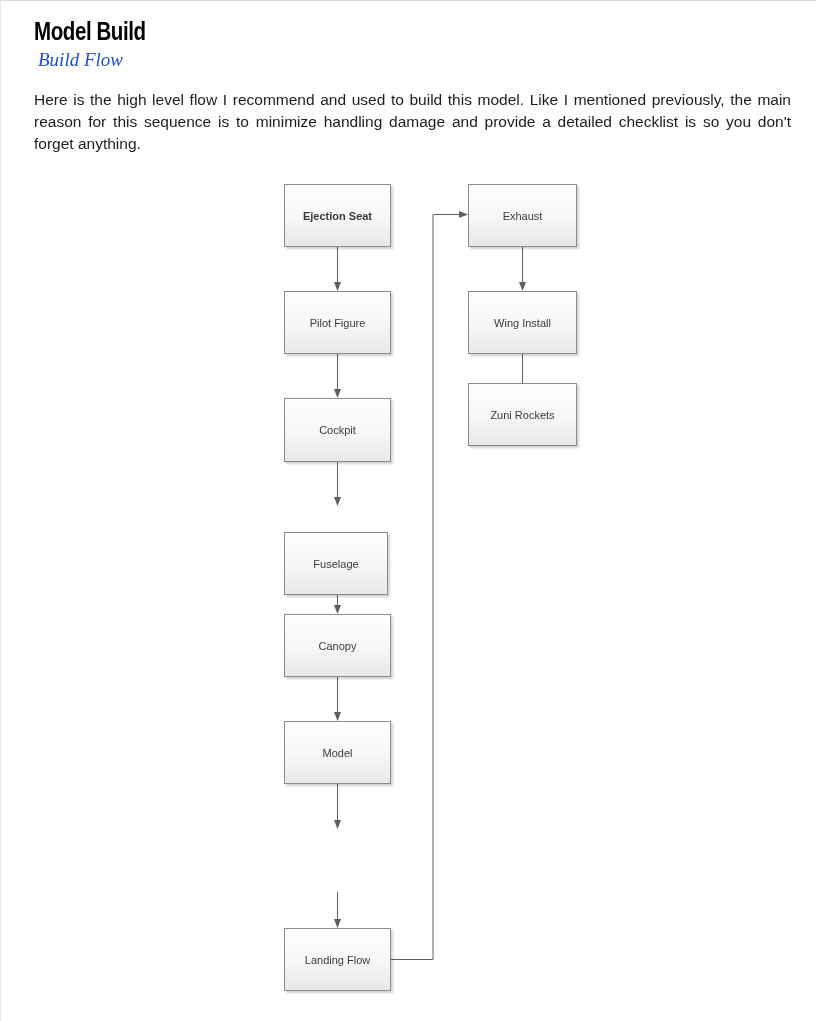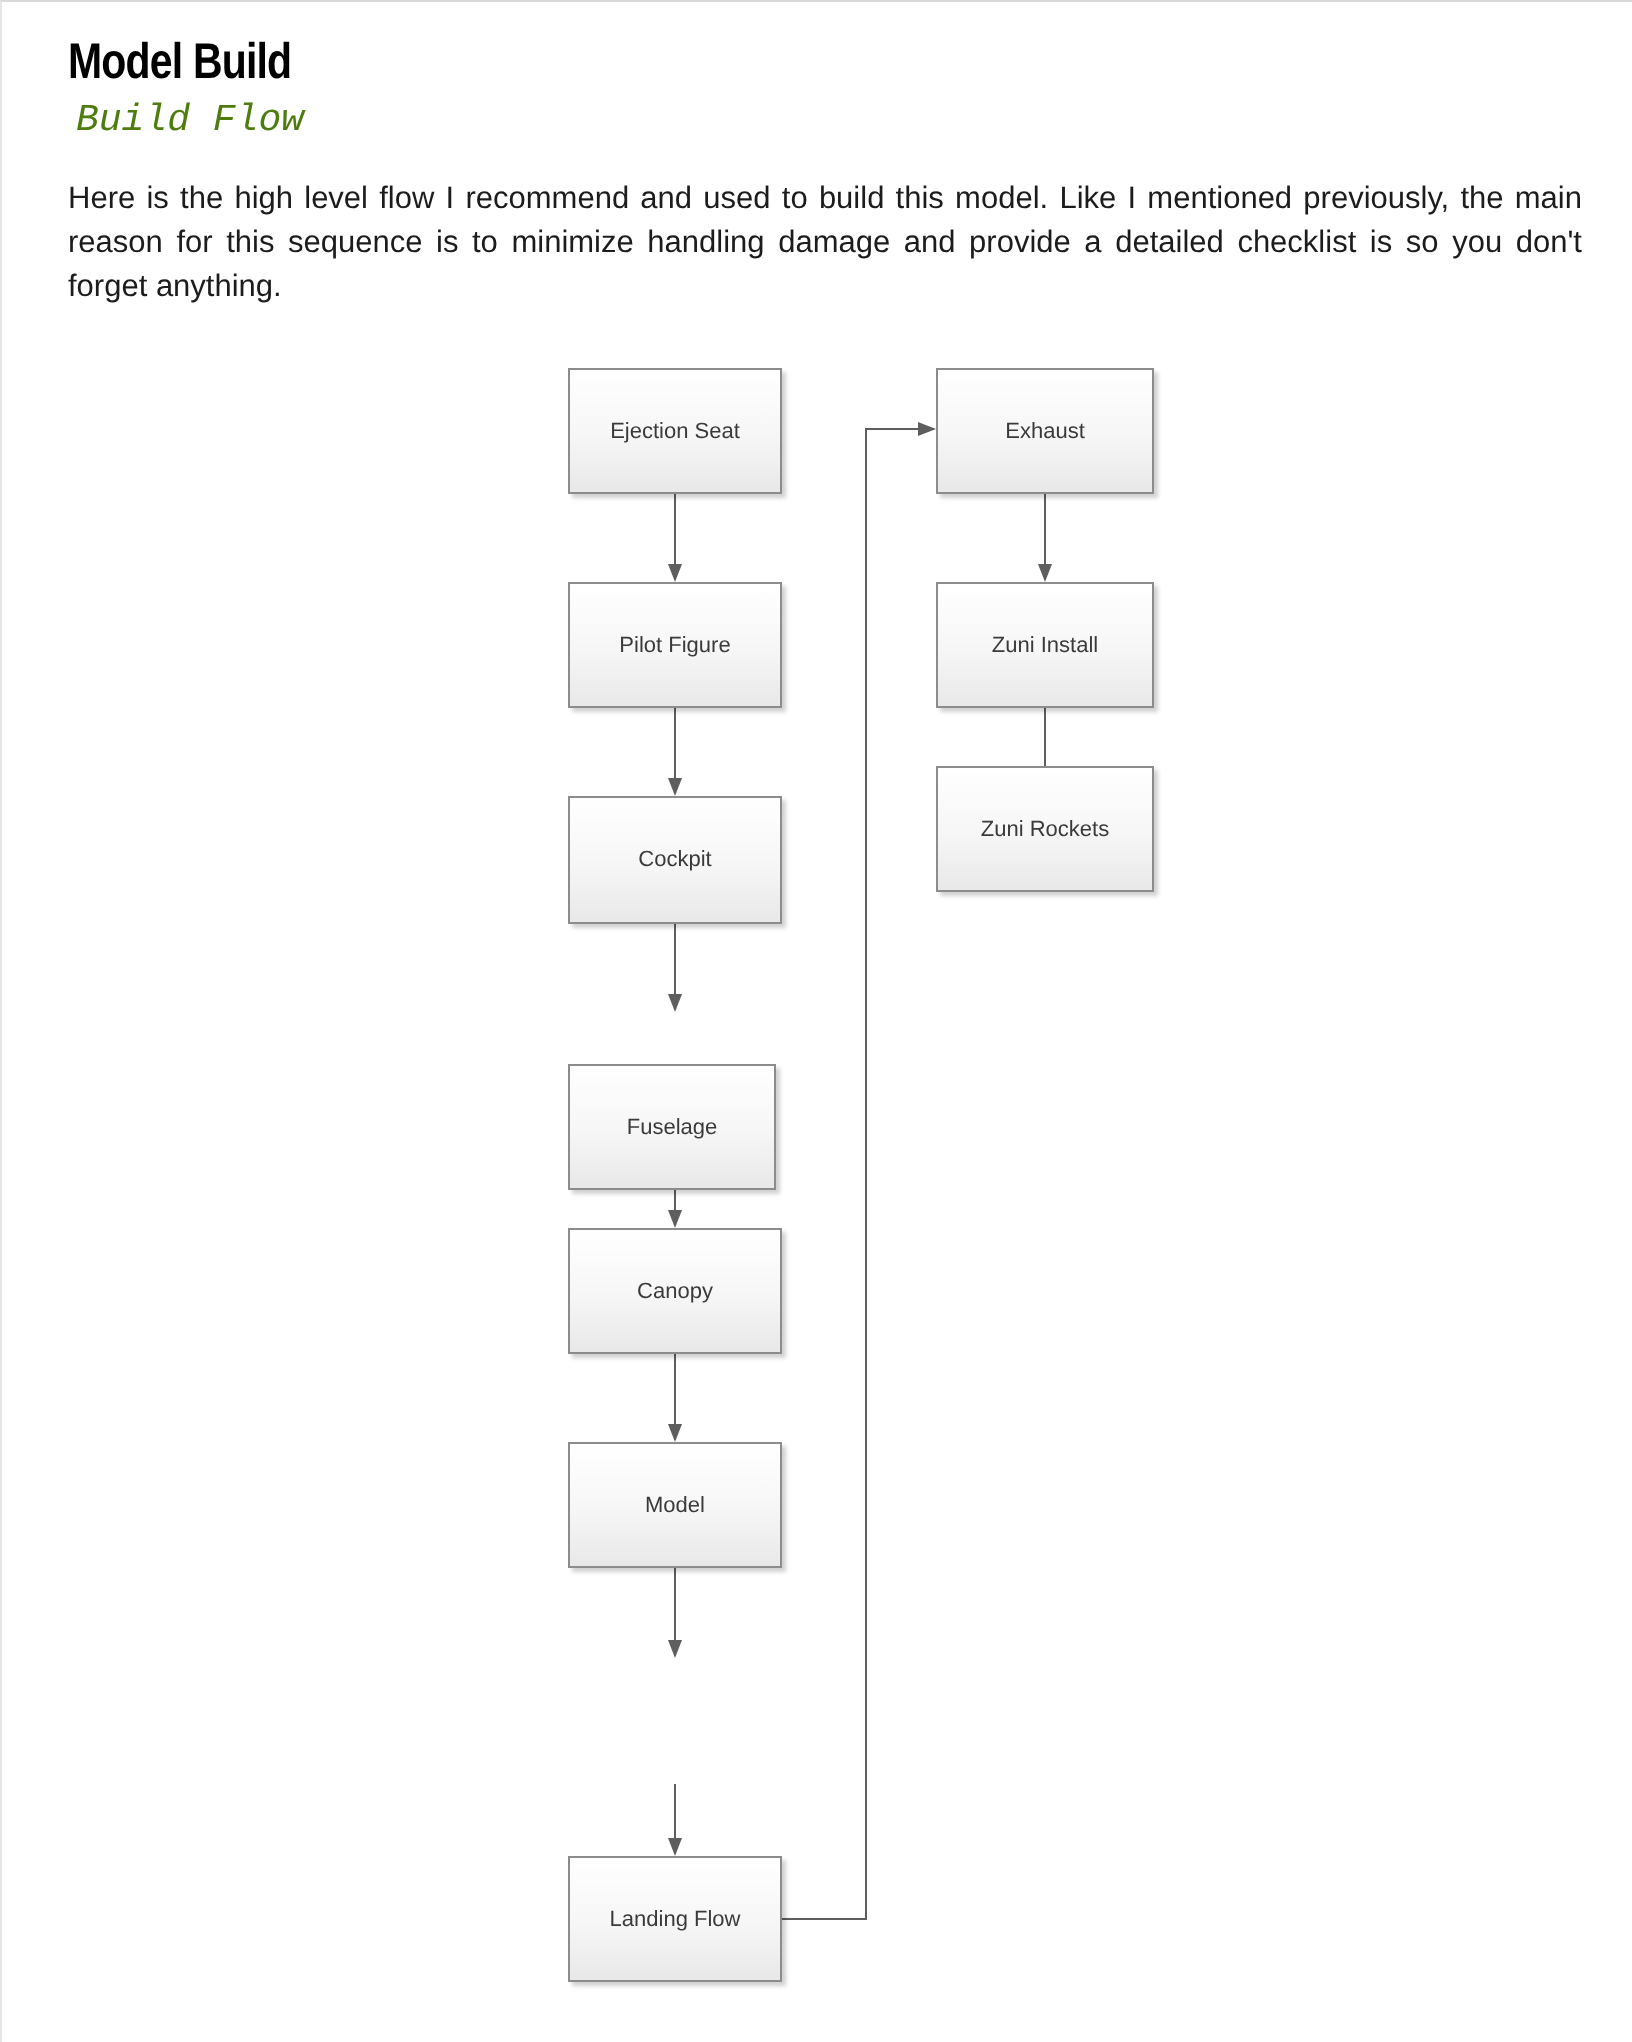--- a/index.html
+++ b/index.html
@@ -32,25 +32,25 @@
     color:#000000;
     letter-spacing:-0.5px;
     transform:scaleX(0.82);
     transform-origin:0 50%;
     white-space:nowrap;
   }
   .doc-subtitle{
     position:absolute;
     left:37px;
     top:47px;
-    font-family:Liberation Mono, monospace;
+    font-family:Liberation Serif, serif;
     font-style:italic;
     font-size:19px;
     line-height:24px;
-    color:#4d7c0f;
+    color:#1d4ed8;
     white-space:nowrap;
   }
   .doc-paragraph{
     position:absolute;
     left:33px;
     top:88px;
     width:757px;
     font-family:"Liberation Sans",sans-serif;
     font-size:15.5px;
     line-height:22px;
@@ -81,21 +81,21 @@
     padding:4px 9px;
     background:linear-gradient(to bottom,var(--box-fill-top) 0%,#f6f6f6 55%,var(--box-fill-bottom) 100%);
     border:1px solid var(--box-border);
     box-shadow:2px 2px 2px rgba(0,0,0,0.18);
     font-family:"Liberation Sans",sans-serif;
     font-size:11px;
     line-height:14px;
     color:var(--label-text);
   }
   
-  .n-l0{left:283px;top:183px;width:107px;height:63px;}
+  .n-l0{left:283px;top:183px;width:107px;height:63px;font-weight:bold;}
   .n-l1{left:283px;top:290px;width:107px;height:63px;}
   .n-l2{left:283px;top:397px;width:107px;height:64px;}
   .n-l3{left:283px;top:531px;width:104px;height:63px;justify-content:center;}
   .n-l4{left:283px;top:613px;width:107px;height:63px;}
   .n-l5{left:283px;top:720px;width:107px;height:63px;}
   .n-l6{left:283px;top:828px;width:107px;height:63px;}
   .n-l7{left:283px;top:927px;width:107px;height:63px;}
   
   .n-r0{left:467px;top:183px;width:109px;height:63px;}
   .n-r1{left:467px;top:290px;width:109px;height:63px;}
@@ -152,20 +152,20 @@
         <span>Model</span>
       </div>
     <div class="node n-l7">
         <span>Landing Flow</span>
       </div>
 
     <div class="node n-r0">
         <span>Exhaust</span>
       </div>
     <div class="node n-r1">
-        <span>Zuni Install</span>
+        <span>Wing Install</span>
       </div>
     <div class="node n-r2">
         <span>Zuni Rockets</span>
       </div>
 
   </div>
 </div>
 
 </body></html>

